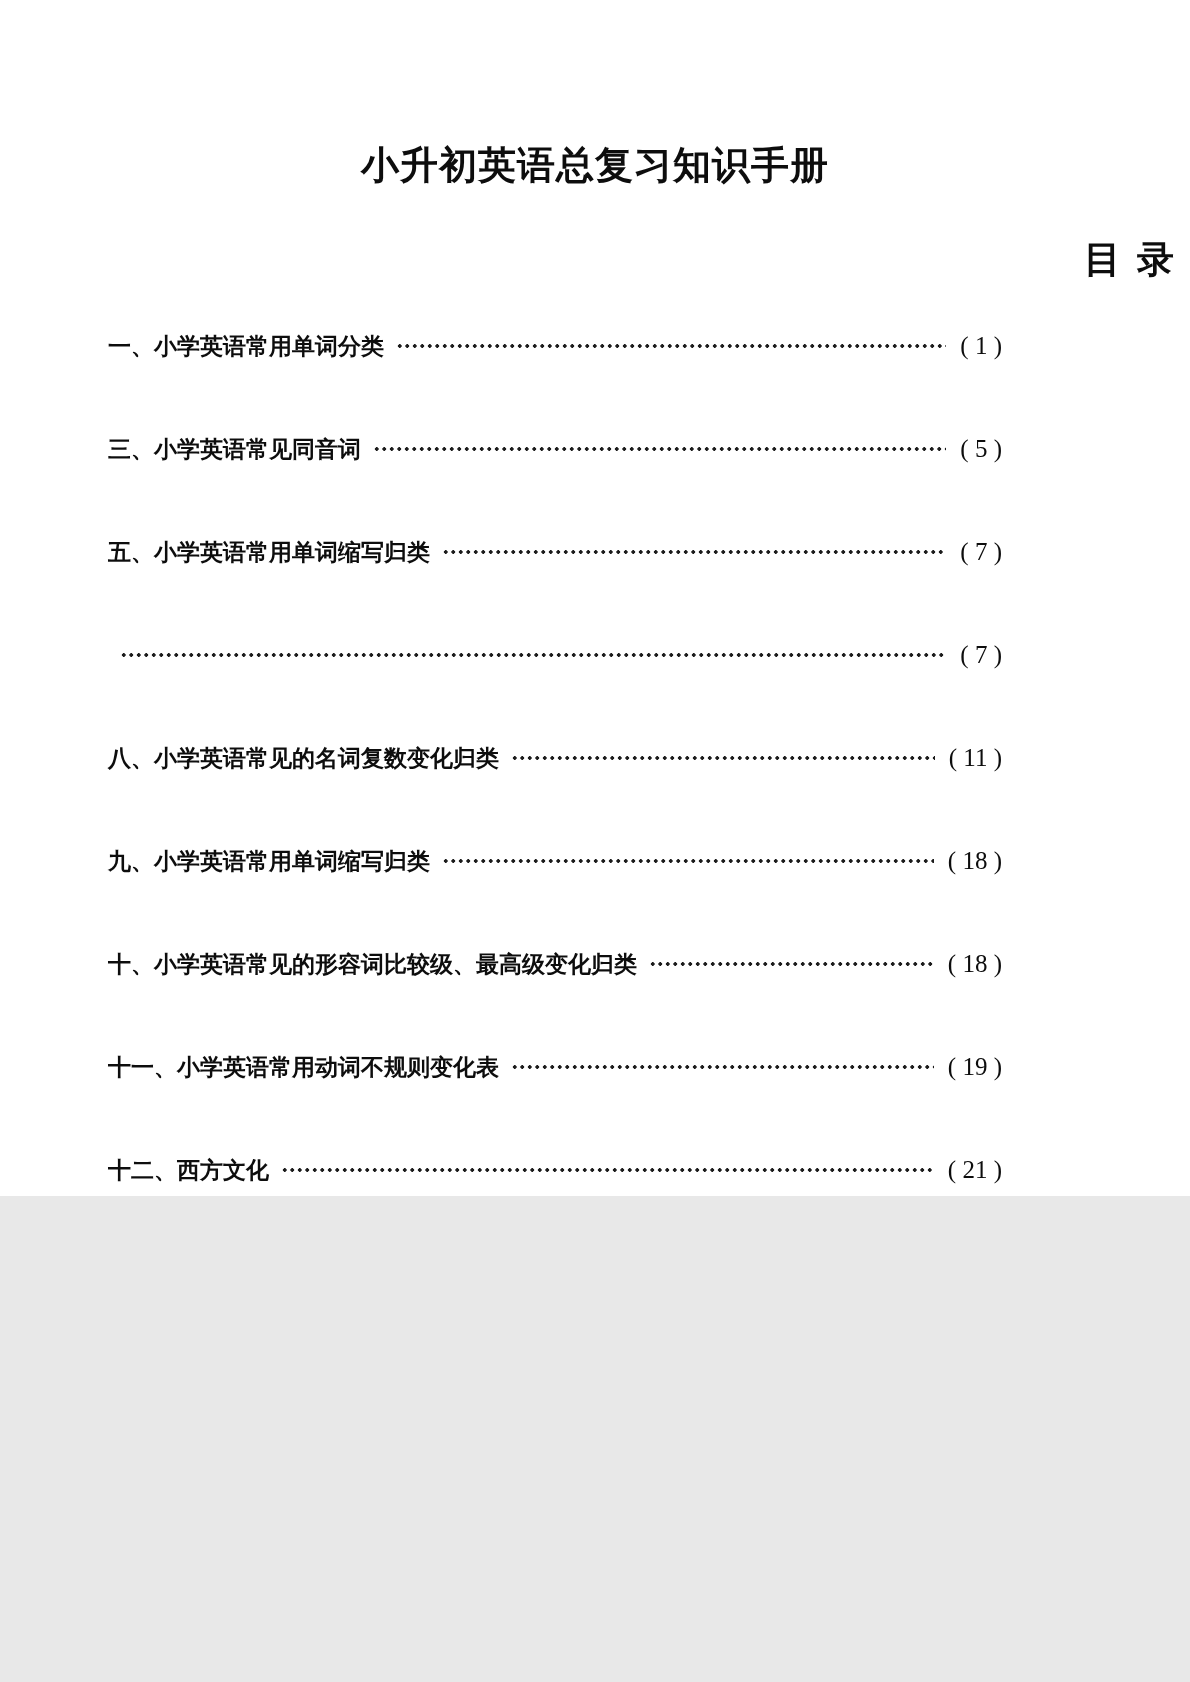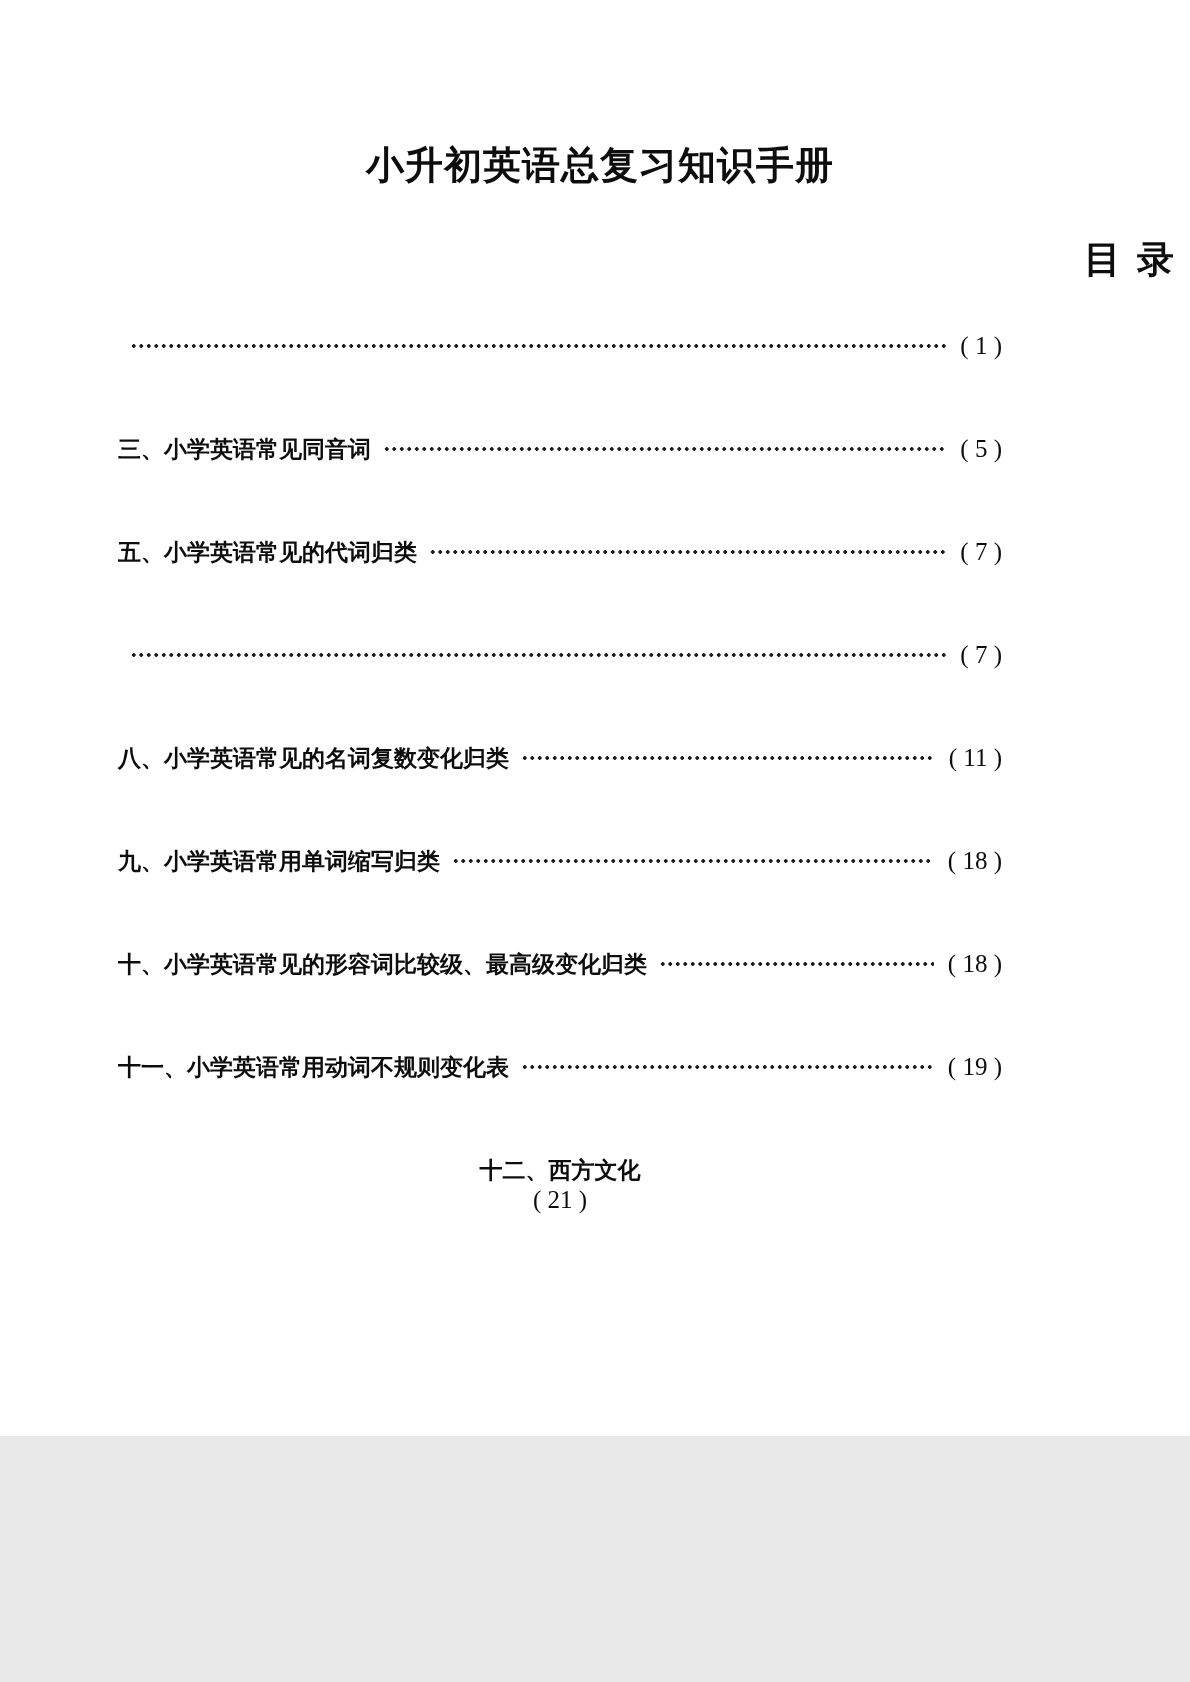--- a/index.html
+++ b/index.html
@@ -1,26 +1,25 @@
 <!DOCTYPE html>
 <html><head>
 <meta charset="utf-8">
 <style>
   * { margin: 0; padding: 0; box-sizing: border-box; }
   html, body { background: #e8e8e8; }
   .page {
     position: relative;
     width: 1190px;
-    height: 1436px;
+    height: 1196px;
     margin: 0 auto;
     background: #ffffff;
     color: #111111;
     font-family: "Liberation Sans", sans-serif;
     overflow: hidden;
-    padding-left: 10px;
   }
   .doc-title {
     margin-top: 140px;
     text-align: center;
     font-size: 38px;
     font-weight: bold;
     letter-spacing: 1px;
     color: #0d0d0d;
   }
   .toc-heading {
@@ -37,21 +36,21 @@
     margin-top: 46px;
     padding-left: 108px;
     padding-right: 188px;
   }
   .toc-row {
     display: flex;
     align-items: center;
     height: 30px;
     margin-bottom: 73px;
   }
-  .toc-row:last-child { margin-bottom: 0; flex-direction: column; }
+  .toc-row:last-child { margin-bottom: 0; }
   .toc-label {
     flex: 0 0 auto;
     font-size: 23px;
     font-weight: bold;
     white-space: nowrap;
     color: #0d0d0d;
   }
   .dot-leader {
     flex: 1 1 auto;
     height: 1em;
@@ -71,30 +70,31 @@
   }
 </style>
 </head>
 <body>
 
 <div class="page">
   <h1 class="doc-title">小升初英语总复习知识手册</h1>
   <h2 class="toc-heading">目录</h2>
   <ol class="toc-list">
     <li class="toc-row">
+      <span class="toc-label">一、小学英语常用单词分类</span>
       <span class="dot-leader"></span>
       <span class="toc-page">( 1 )</span>
     </li>
     <li class="toc-row">
       <span class="toc-label">三、小学英语常见同音词</span>
       <span class="dot-leader"></span>
       <span class="toc-page">( 5 )</span>
     </li>
     <li class="toc-row">
-      <span class="toc-label">五、小学英语常见的代词归类</span>
+      <span class="toc-label">五、小学英语常用单词缩写归类</span>
       <span class="dot-leader"></span>
       <span class="toc-page">( 7 )</span>
     </li>
     <li class="toc-row">
       <span class="dot-leader"></span>
       <span class="toc-page">( 7 )</span>
     </li>
     <li class="toc-row">
       <span class="toc-label">八、小学英语常见的名词复数变化归类</span>
       <span class="dot-leader"></span>

